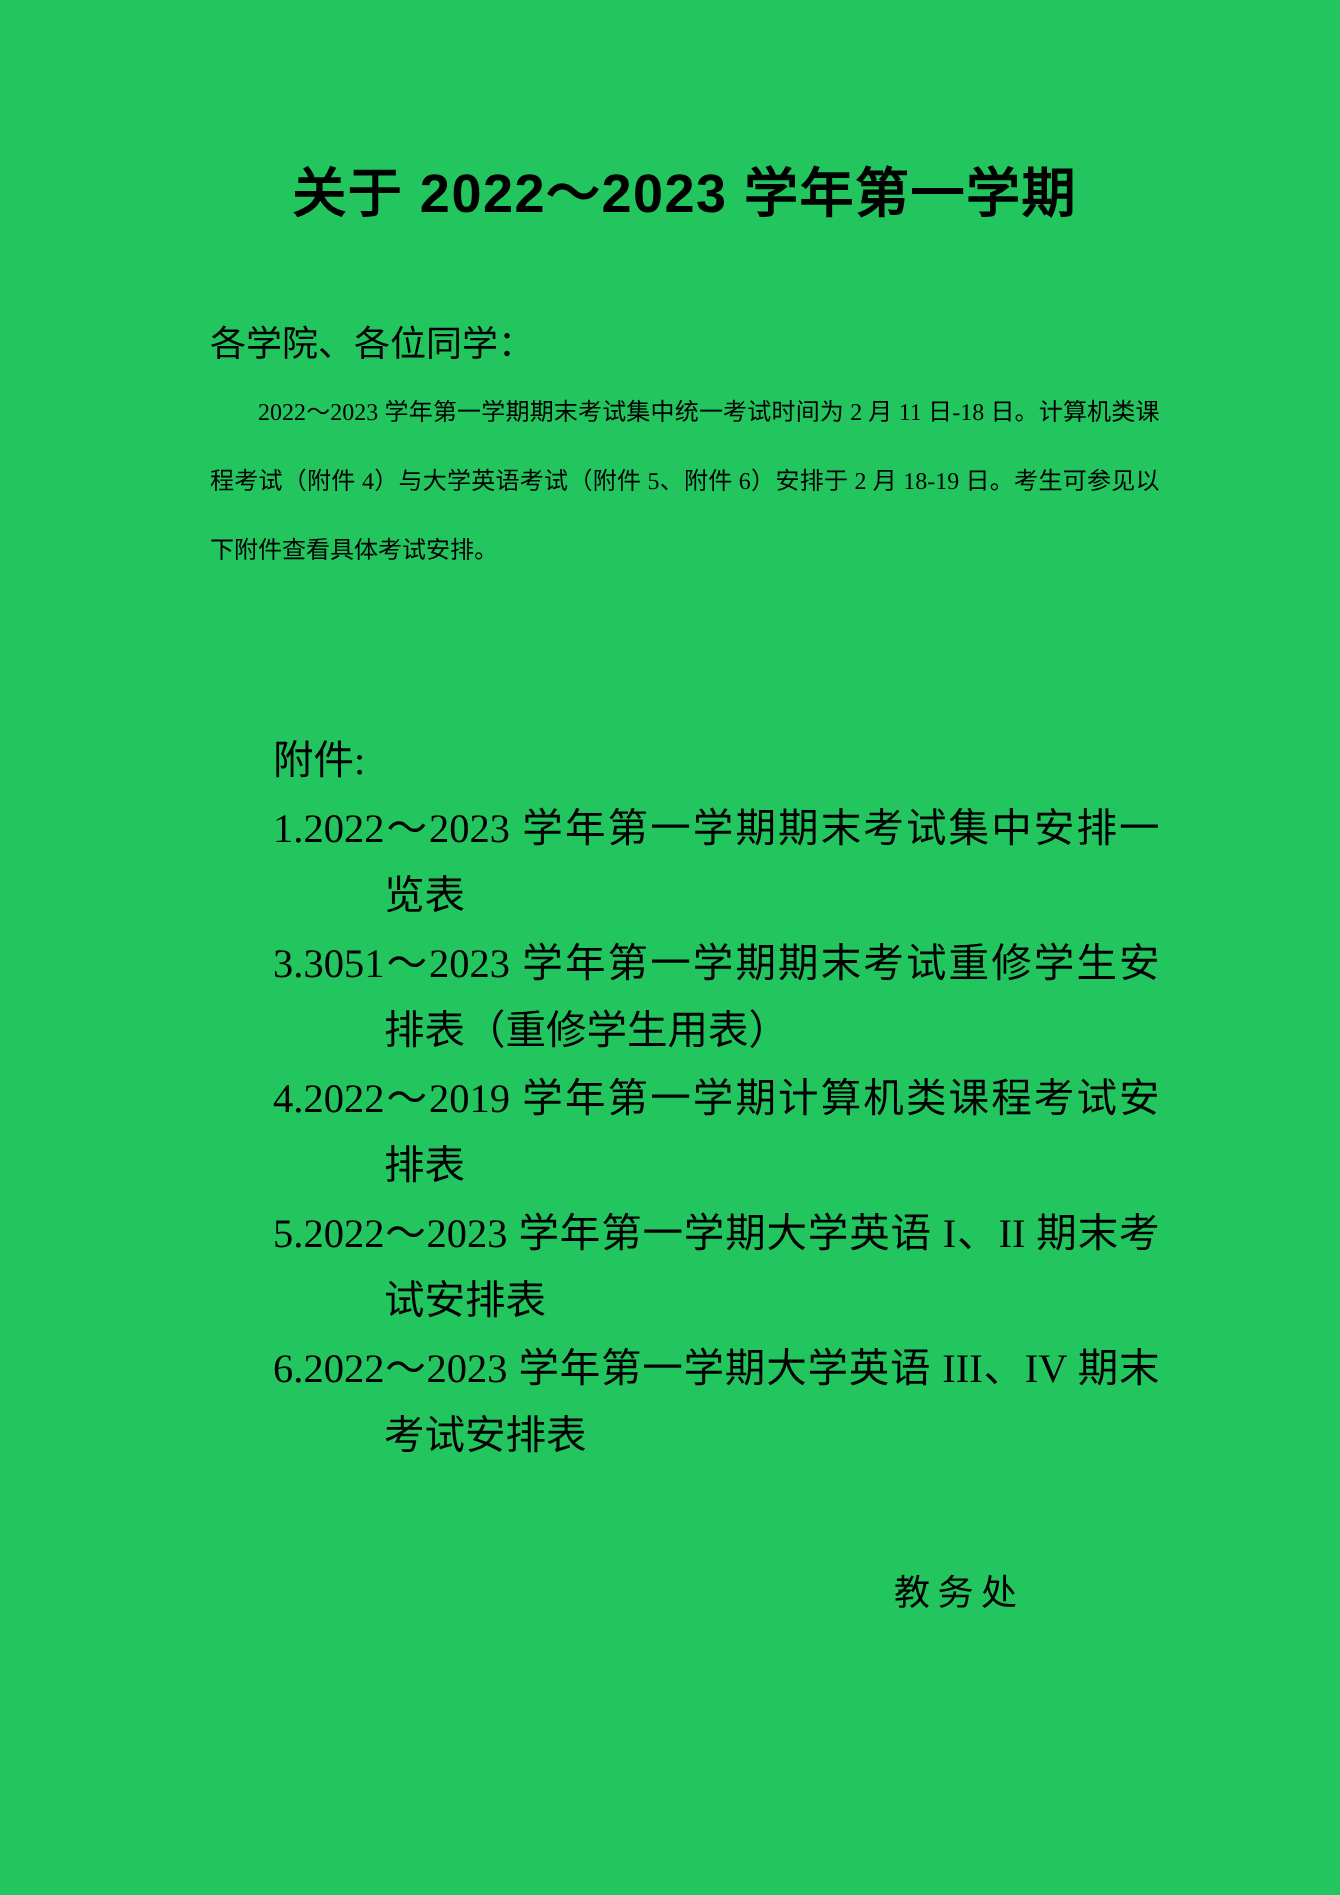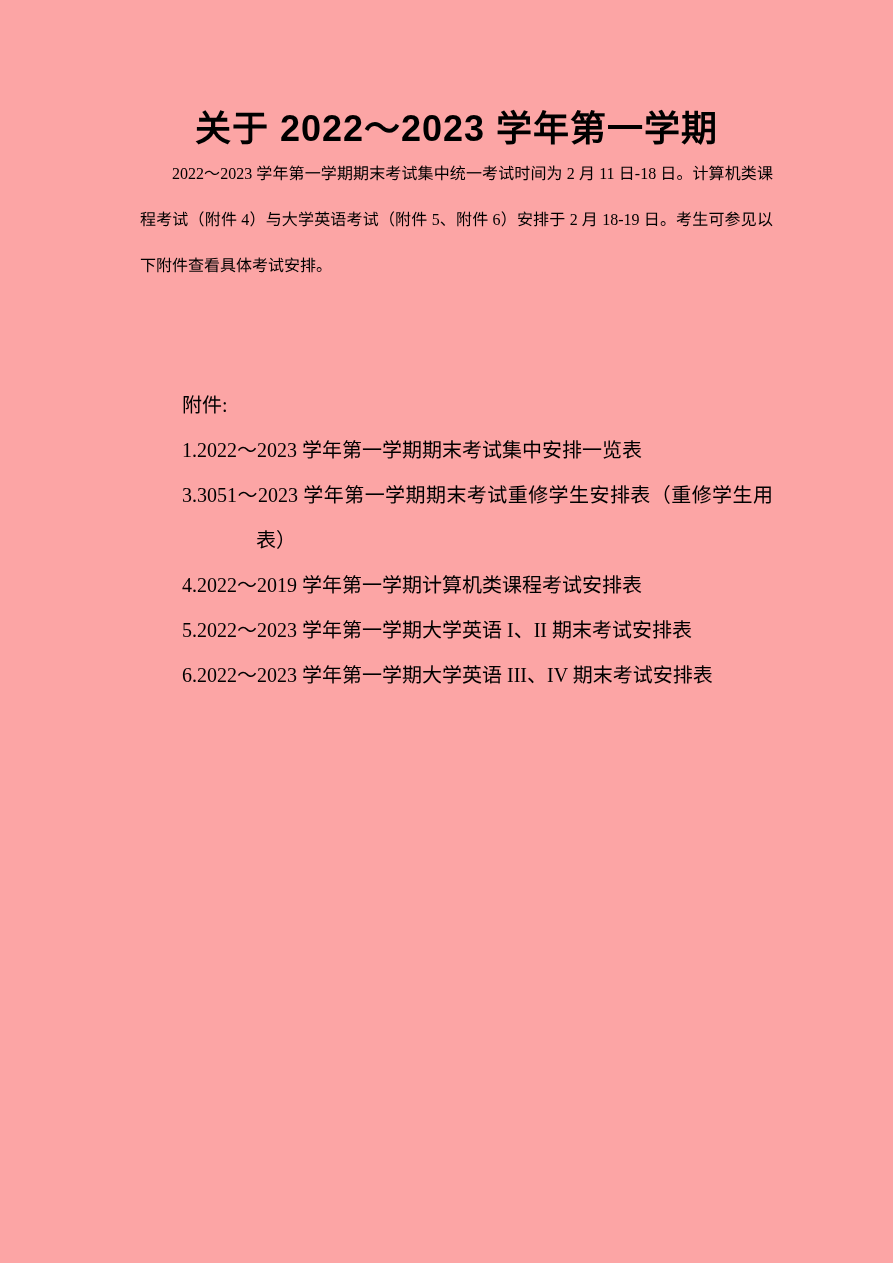--- a/index.html
+++ b/index.html
@@ -5,21 +5,21 @@
   html, body {
     margin: 0;
     padding: 0;
     background: #ffffff;
   }
   .page {
     position: relative;
     width: 893px;
     height: 1263px;
     margin: 0 auto;
-    background: #fca5a5;
+    background: #22c55e;
     color: #000000;
     box-sizing: border-box;
     padding: 106px 120px 0 140px;
     overflow: hidden;
     font-family: "Liberation Serif", "DejaVu Serif", serif;
   }
   .title {
     text-align: center;
     font-family: "Liberation Sans", "DejaVu Sans", sans-serif;
     font-weight: bold;
@@ -33,21 +33,21 @@
     line-height: 46px;
   }
   .body-paragraph {
     font-size: 16px;
     line-height: 46px;
     text-indent: 2em;
     text-align: justify;
   }
   .attachments {
     margin-top: 94px;
-    font-size: 20px;
+    font-size: 27px;
     line-height: 45px;
   }
   .att-label {
     margin-left: 42px;
   }
   .att-list {
     margin: 0;
     padding: 0;
     list-style: none;
   }
@@ -75,30 +75,32 @@
 </style>
 </head>
 <body>
 
 <div class="page">
 
   <div class="title">
     <div>关于 2022～2023 学年第一学期</div>
   </div>
 
+  <div class="salutation">各学院、各位同学：</div>
 
   <div class="body-paragraph">2022～2023 学年第一学期期末考试集中统一考试时间为 2 月 11 日-18 日。计算机类课程考试（附件 4）与大学英语考试（附件 5、附件 6）安排于 2 月 18-19 日。考生可参见以下附件查看具体考试安排。</div>
 
   <div class="attachments">
     <div class="att-label">附件:</div>
     <ul class="att-list">
       <li class="att-item">1.2022～2023 学年第一学期期末考试集中安排一览表</li>
       <li class="att-item">3.3051～2023 学年第一学期期末考试重修学生安排表（重修学生用表）</li>
       <li class="att-item">4.2022～2019 学年第一学期计算机类课程考试安排表</li>
       <li class="att-item">5.2022～2023 学年第一学期大学英语 I、II 期末考试安排表</li>
       <li class="att-item">6.2022～2023 学年第一学期大学英语 III、IV 期末考试安排表</li>
     </ul>
   </div>
 
   <div class="signature">
+    <div class="signer">教务处</div>
   </div>
 
 </div>
 
 </body></html>

